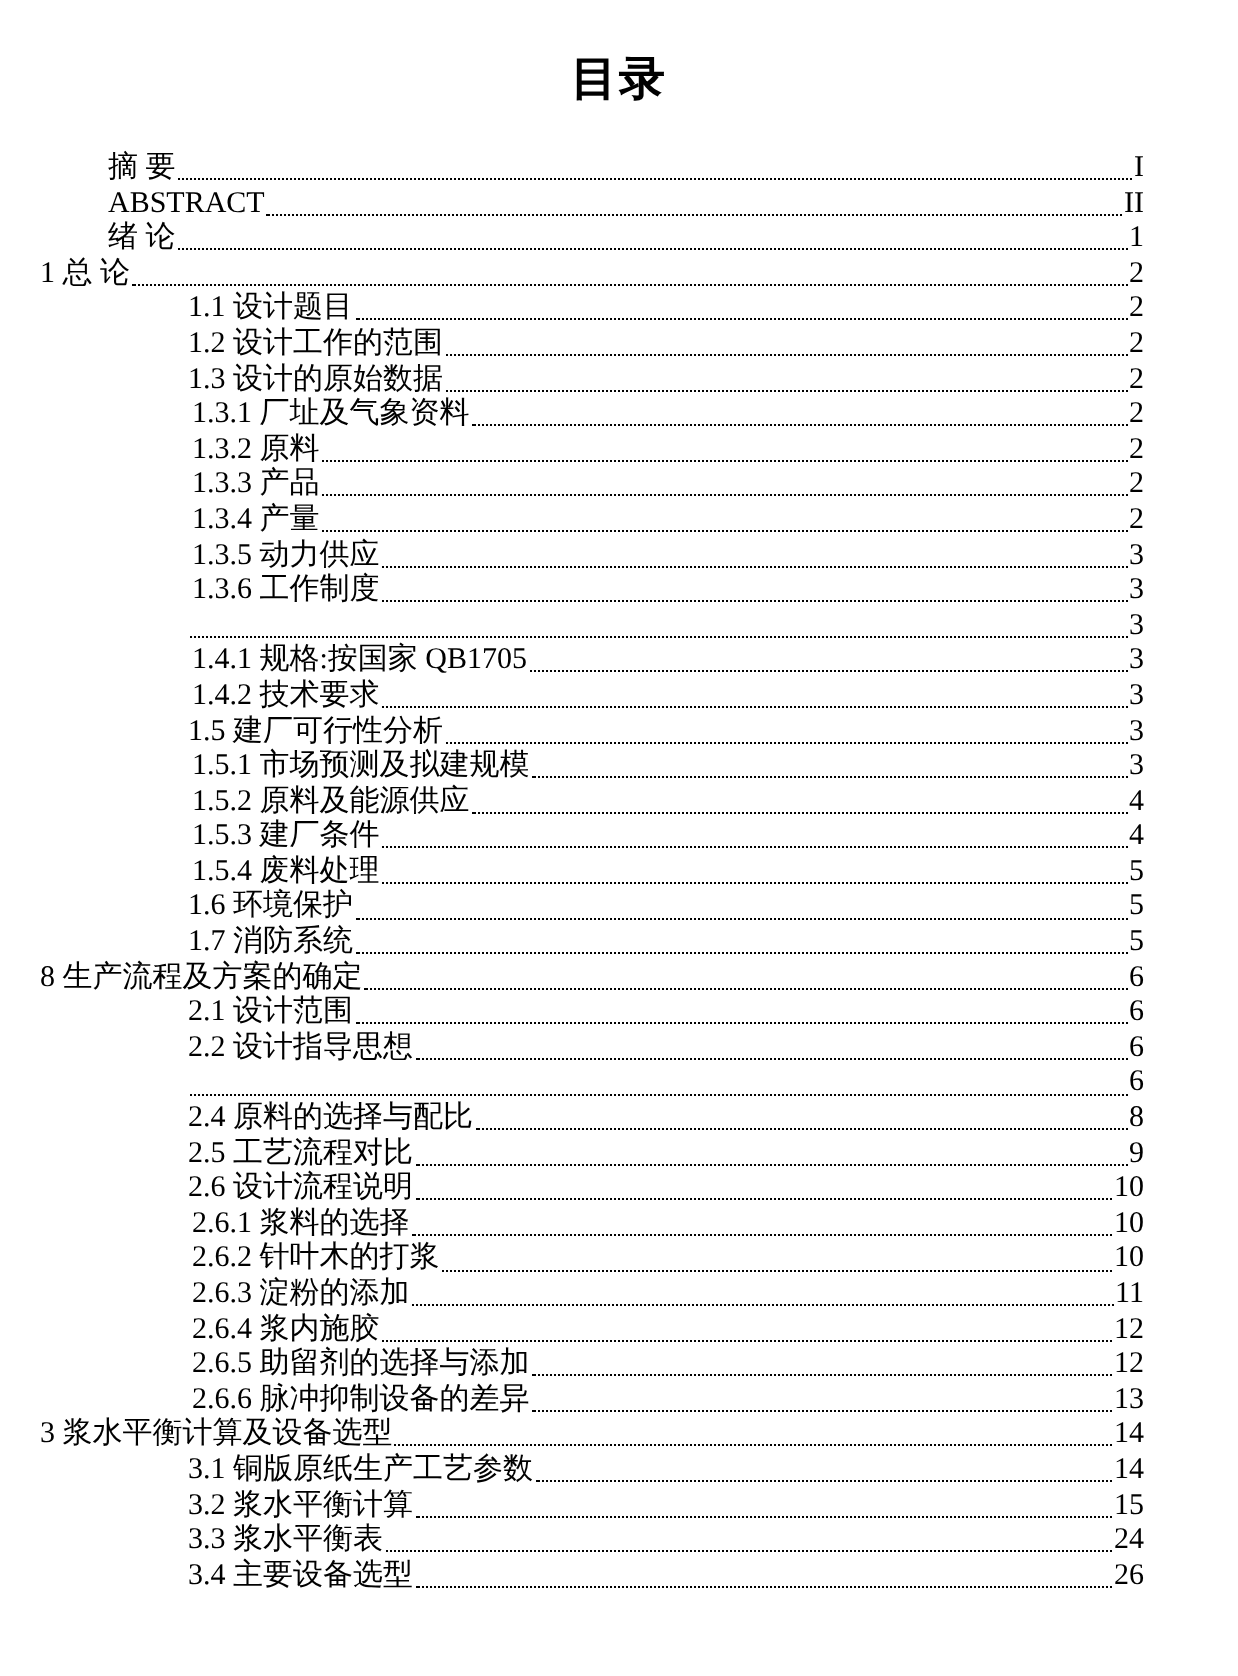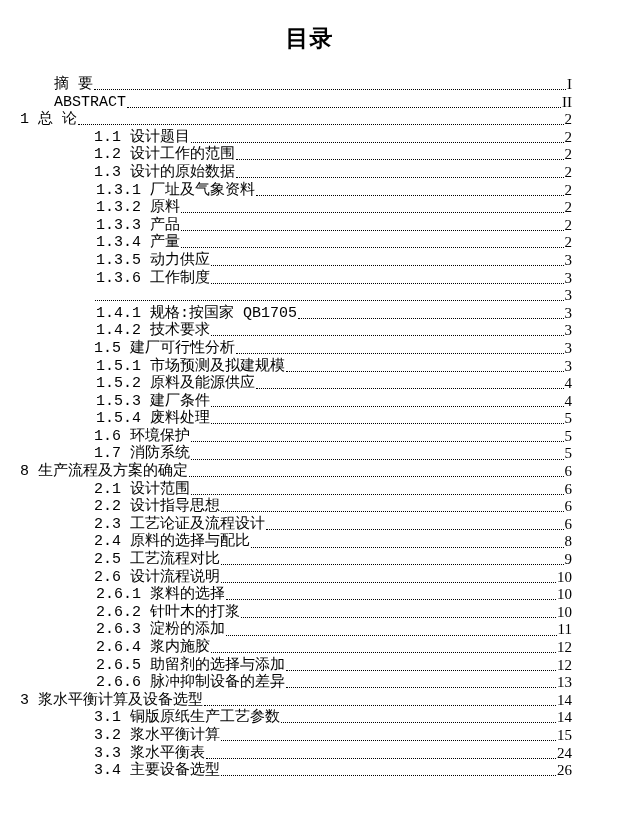--- a/index.html
+++ b/index.html
@@ -21,40 +21,39 @@
     box-sizing: border-box;
   }
   .doc-title {
     margin: 0;
     padding-top: 27px;
     text-align: center;
     font-size: 23px;
     line-height: 26px;
     font-weight: bold;
     letter-spacing: 1px;
-    font-family: Liberation Mono, monospace;
+    font-family: Liberation Serif, serif;
   }
   .toc {
     margin-top: 23px;
     margin-right: 47px; 
   }
   .toc-row {
     display: flex;
     font-size: 15px;
     line-height: 17.6px;
     white-space: nowrap;
   }
   .toc-row.lv-front { padding-left: 54px; }
   .toc-row.lv-h1    { padding-left: 20px; }
   .toc-row.lv-h2    { padding-left: 74px; margin-left: 20px; }
   .toc-row.lv-h3    { padding-left: 96px; justify-content: center; }
   .toc-label {
     white-space: pre;
     flex: 0 0 auto;
-    font-family: Liberation Mono, monospace;
   }
   .toc-dots {
     flex: 1 1 auto;
     min-width: 6px;
     align-self: flex-end;
     border-bottom: 1.6px dotted #000000;
     margin: 0 1px 3.5px 1px;
   }
   .toc-page {
     flex: 0 0 auto;
@@ -69,20 +68,25 @@
       <div class="toc-row lv-front">
     <span class="toc-label">摘 要</span>
     <span class="toc-dots"></span>
     <span class="toc-page">I</span>
   </div>
       <div class="toc-row lv-front">
     <span class="toc-label">ABSTRACT</span>
     <span class="toc-dots"></span>
     <span class="toc-page">II</span>
   </div>
+      <div class="toc-row lv-front">
+    <span class="toc-label">绪 论</span>
+    <span class="toc-dots"></span>
+    <span class="toc-page">1</span>
+  </div>
       <div class="toc-row lv-h1">
     <span class="toc-label">1 总 论</span>
     <span class="toc-dots"></span>
     <span class="toc-page">2</span>
   </div>
       <div class="toc-row lv-h2">
     <span class="toc-label">1.1 设计题目</span>
     <span class="toc-dots"></span>
     <span class="toc-page">2</span>
   </div>
@@ -184,21 +188,20 @@
     <span class="toc-label">2.1 设计范围</span>
     <span class="toc-dots"></span>
     <span class="toc-page">6</span>
   </div>
       <div class="toc-row lv-h2">
     <span class="toc-label">2.2 设计指导思想</span>
     <span class="toc-dots"></span>
     <span class="toc-page">6</span>
   </div>
       <div class="toc-row lv-h2">
-    <span class="toc-label">2.3 工艺论证及流程设计</span>
     <span class="toc-dots"></span>
     <span class="toc-page">6</span>
   </div>
       <div class="toc-row lv-h2">
     <span class="toc-label">2.4 原料的选择与配比</span>
     <span class="toc-dots"></span>
     <span class="toc-page">8</span>
   </div>
       <div class="toc-row lv-h2">
     <span class="toc-label">2.5 工艺流程对比</span>

